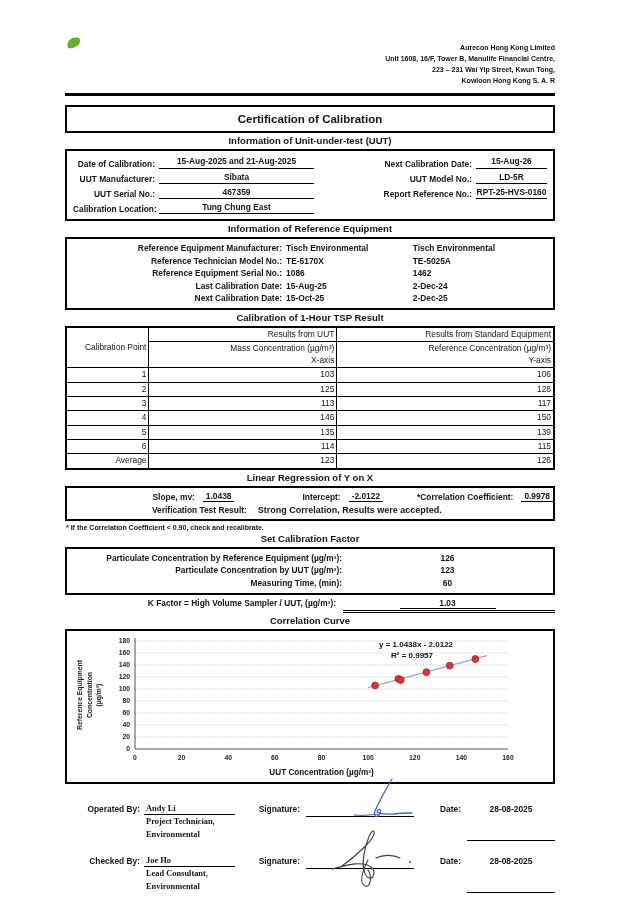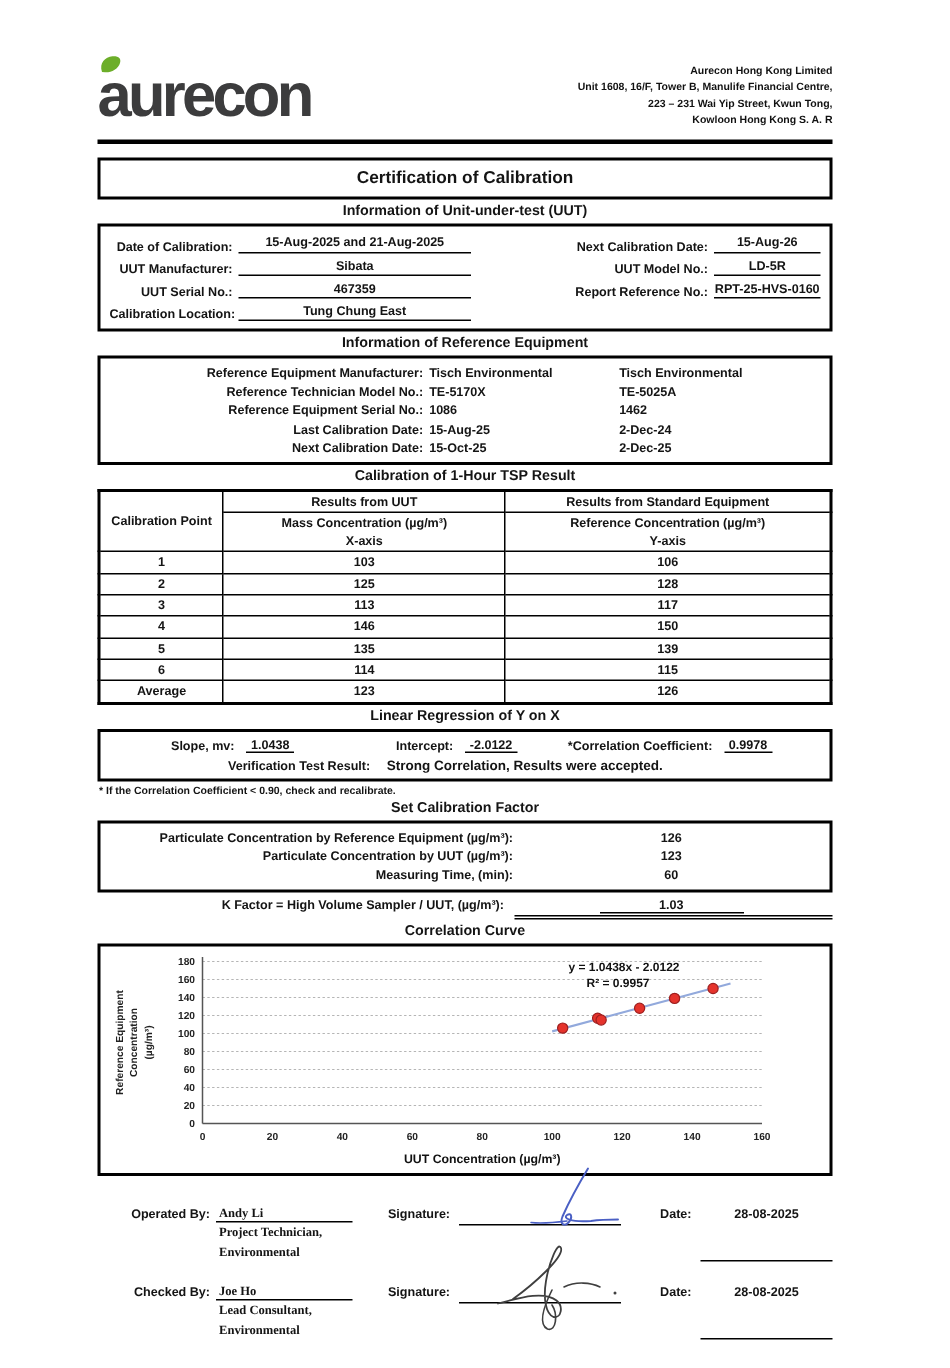--- a/index.html
+++ b/index.html
@@ -25,27 +25,27 @@
   .lbl { text-align: right; padding-right: 4px; white-space: nowrap; }
   .ulval { border-bottom: 1.2px solid #000; text-align: center; white-space: nowrap; line-height: 1.45; }
   .nou { border-bottom: none; }
 
   
   .ref-grid { display: grid; grid-template-columns: 45% 26.5% 28.5%; padding: 4px 4px 5px; font-size: 8.4px; font-weight: bold; row-gap: 2.5px; }
   .ref-grid .cell { }
 
   
   table.tsp { width: 100%; border-collapse: collapse; border: 2.5px solid #000; margin-top: 1px; }
-  table.tsp th, table.tsp td { border: 1.2px solid #000; font-size: 8.4px; font-weight: bold; text-align: center; padding: 1px 2px; line-height: 1.35; }
+  table.tsp th, table.tsp td { border: 1.2px solid #000; font-size: 8.4px; font-weight: normal; text-align: right; padding: 1px 2px; line-height: 1.35; }
   table.tsp col.c1 { width: 17%; } table.tsp col.c2 { width: 38.5%; } table.tsp col.c3 { width: 44.5%; }
   .subhead span { display: block; }
 
   
   .reg-box { padding: 3px 0 4px; font-size: 8.4px; font-weight: bold; }
-  .reg-row1 { display: flex; padding-left: 47px; align-items: flex-end; }
+  .reg-row1 { display: flex; padding-left: 47px; align-items: flex-end; justify-content: flex-end; }
   .reg-row2 { display: flex; padding-left: 85px; margin-top: 3px; }
   .reg-val { border-bottom: 1.2px solid #000; padding: 0 3px; margin-left: 4px; }
   .g2 { margin-left: 68px; } .g3 { margin-left: 34px; }
   .reg-result { margin-left: 7px; font-size: 9px; }
   .footnote { font-size: 7px; font-weight: bold; margin: 3px 0 0 1px; }
 
   
   .fac-grid { display: grid; grid-template-columns: 275px 1fr; font-size: 8.4px; font-weight: bold; row-gap: 2.5px; padding: 4px 4px 5px; }
   .fac-grid .fval { text-align: center; }
   .krow { display: grid; grid-template-columns: 275px 1fr; font-size: 8.4px; font-weight: bold; margin-top: 3px; }
@@ -73,21 +73,20 @@
 </head>
 <body>
 
 <div class="page">
 
   <div class="hdr">
     <div class="logo-wrap">
       <svg class="leaf" width="16" height="12" viewBox="0 0 16 12">
         <path d="M2,11 C0,5 4,1 9,0.5 C13,0.2 15,2 14,5 C13,9 8,11.5 4,11.2 Z" fill="#6cae29"></path>
       </svg>
-      <div class="logo-text">aurecon</div>
     </div>
     <div class="addr">
       <div>Aurecon Hong Kong Limited</div>
       <div>Unit 1608, 16/F, Tower B, Manulife Financial Centre,</div>
       <div>223 – 231 Wai Yip Street, Kwun Tong,</div>
       <div>Kowloon Hong Kong S. A. R</div>
     </div>
   </div>
   <div class="top-rule"></div>
 

